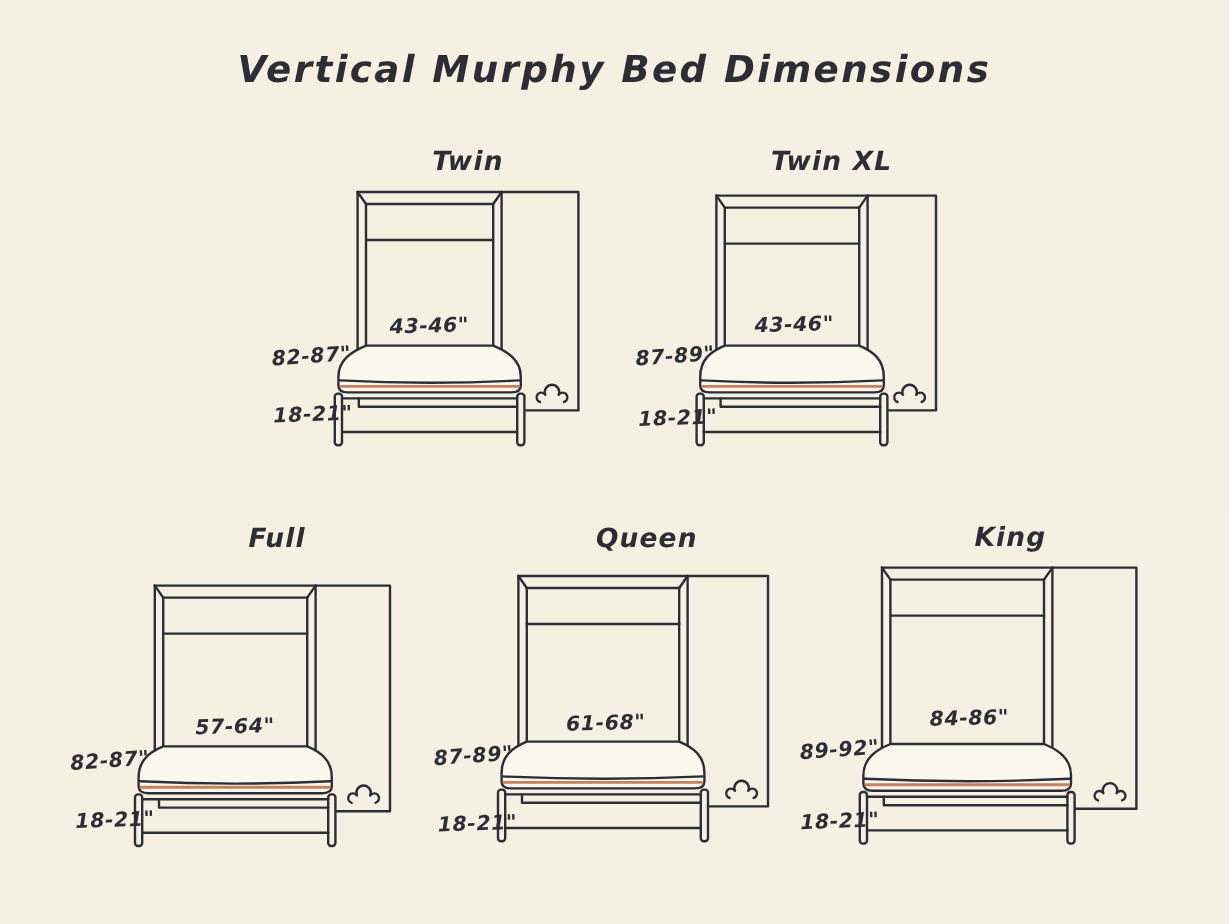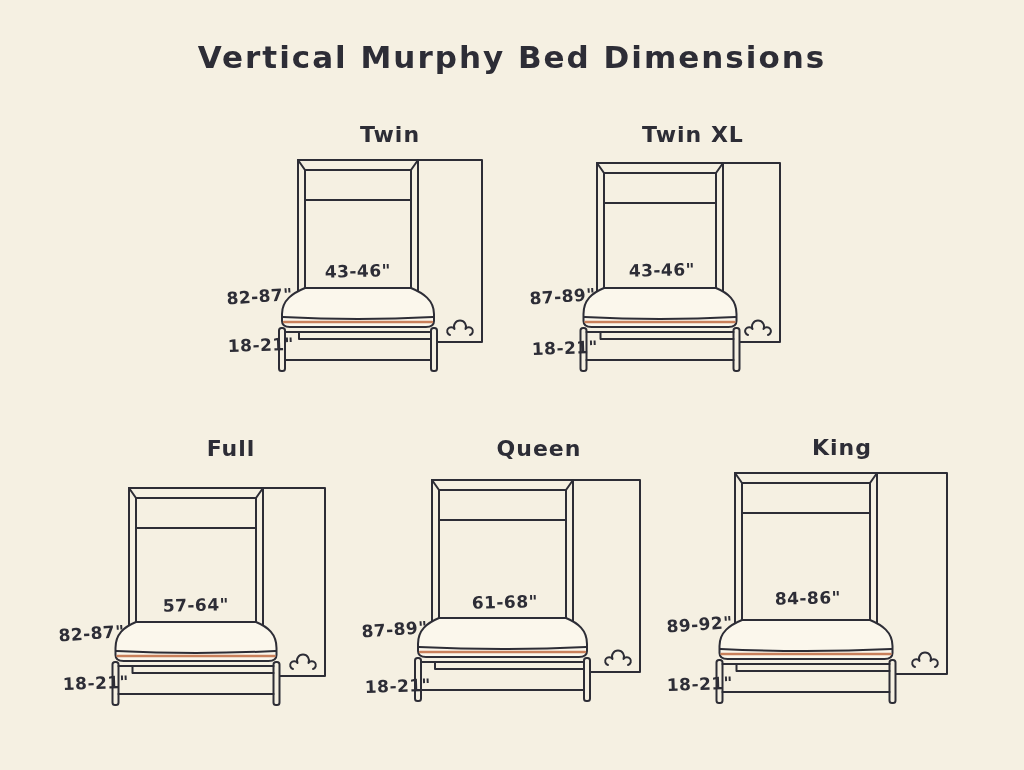--- a/index.html
+++ b/index.html
@@ -1,19 +1,20 @@
 <!DOCTYPE html>
 <html><head>
 <meta charset="utf-8">
 <style>
   html,body{margin:0;padding:0;background:#e9e4d6;}
   .stage{
     position:relative;width:1024px;height:770px;margin:0 auto;
     background:#f5f0e2;overflow:hidden;
     font-family:"DejaVu Sans",sans-serif;
+    font-style:italic;
   }
   svg{display:block;}
   text{fill:#2d2d36;font-family:"DejaVu Sans",sans-serif;font-weight:700;}
   .title-text{letter-spacing:2px;}
   .name-text{letter-spacing:1px;}
   .dim-text{letter-spacing:0.5px;}
 </style>
 </head>
 <body>
 

